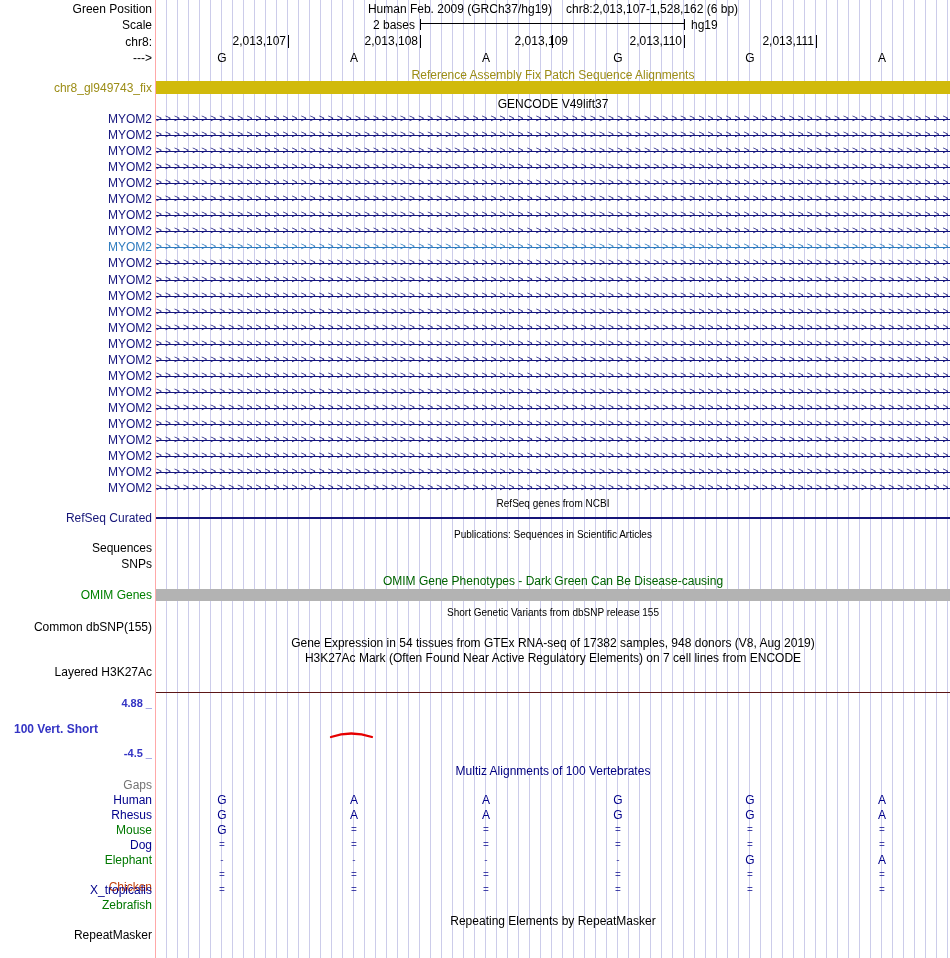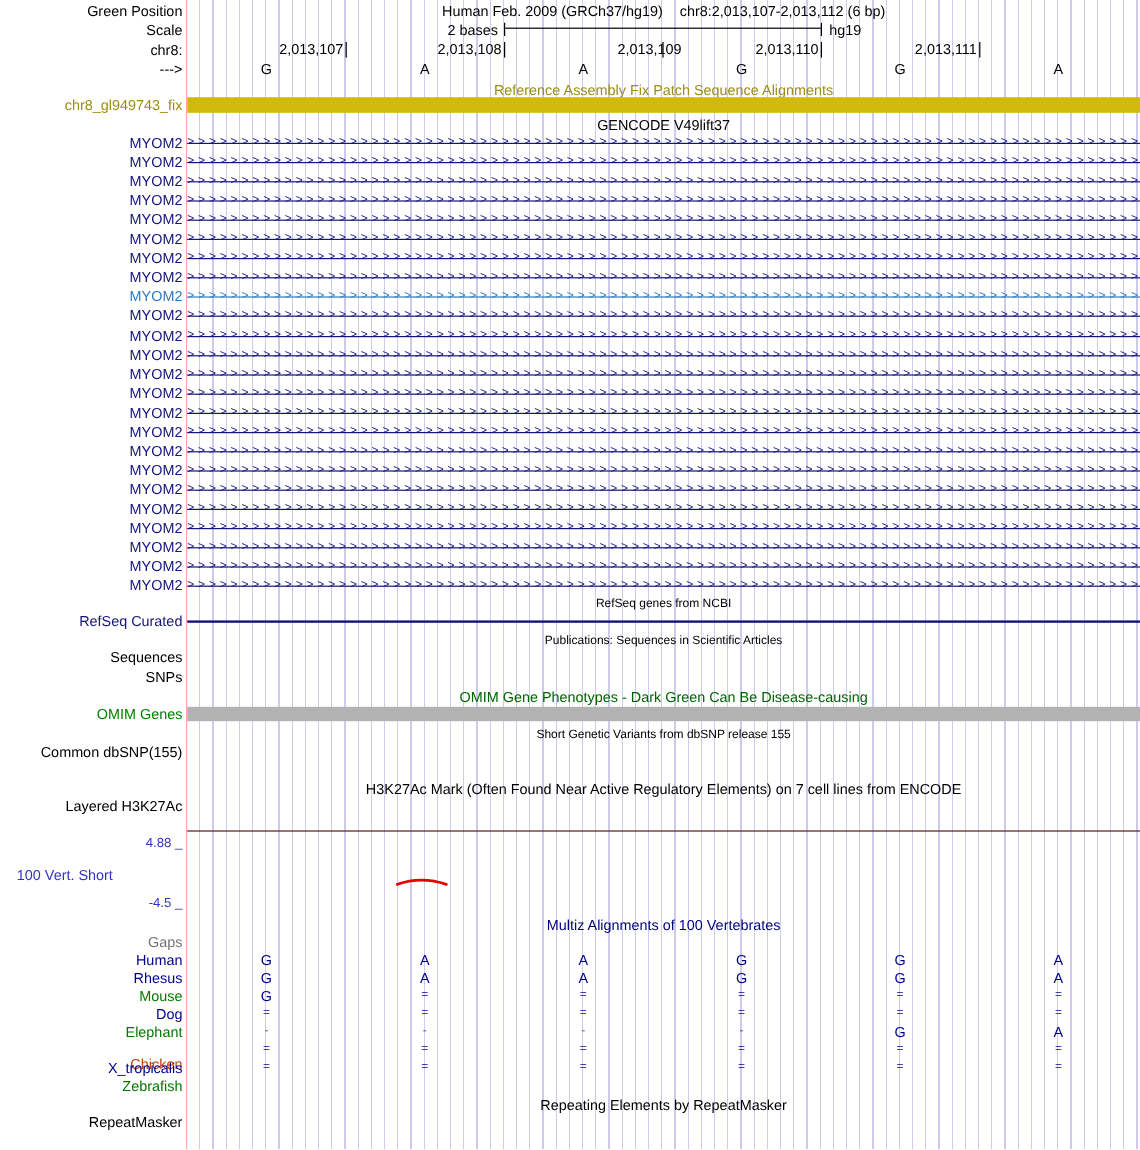--- a/index.html
+++ b/index.html
@@ -9,21 +9,21 @@
         background:repeating-linear-gradient(to right,transparent 0,transparent 10px,var(--grid_line) 10px,var(--grid_line) 11px);}
   .pink{position:absolute;left:155px;top:0;width:1px;height:958px;background:var(--edge_pink);}
   .lbl{position:absolute;left:0;width:152px;height:14px;line-height:14px;text-align:right;white-space:nowrap;}
   .lbl-left{position:absolute;left:14px;height:14px;line-height:14px;white-space:nowrap;}
   .ttl{position:absolute;left:156px;width:794px;height:14px;line-height:14px;text-align:center;white-space:nowrap;}
   .sm{font-size:10px;height:13px;line-height:13px;}
   .c-olive{color:var(--fix_olive);}
   .c-navy{color:var(--label_navy);}
   .c-green{color:var(--omim_label_green);}
   .c-dgreen{color:var(--omim_title_green);}
-  .c-cons{color:var(--conservation_blue);}
+  .c-cons{color:var(--conservation_blue);font-weight:bold;}
   .c-multiz{color:var(--multiz_navy);}
   .num{position:absolute;width:80px;height:13px;line-height:13px;text-align:right;white-space:nowrap;}
   .tick{position:absolute;width:1px;height:13px;background:#000;}
   .base{position:absolute;width:132px;height:14px;line-height:14px;text-align:center;}
   .scaleval{position:absolute;left:156px;top:18px;width:259px;height:14px;line-height:14px;text-align:right;}
   .bracket{position:absolute;left:420px;top:19px;width:263px;height:11px;border-left:1px solid #000;border-right:1px solid #000;}
   .bracket i{position:absolute;left:0;right:0;top:4px;height:1px;background:#000;}
   .hg19{position:absolute;left:691px;top:18px;height:14px;line-height:14px;}
   .titlegap{margin-left:14px;}
   .bar{position:absolute;left:156px;width:794px;}
@@ -41,21 +41,21 @@
   .arc path{stroke:var(--signal_red);fill:none;stroke-width:2.3;stroke-linecap:round;}
 </style>
 </head>
 <body>
 
 <div class="stage" id="stage">
   <div class="grid"></div>
   <div class="pink"></div>
 
   <div class="lbl" style="top:2px">Green Position</div>
-  <div class="ttl" style="top:2px"><span>Human Feb. 2009 (GRCh37/hg19)</span><span class="titlegap">chr8:2,013,107-2,013,112 (6 bp)</span></div>
+  <div class="ttl" style="top:2px"><span>Human Feb. 2009 (GRCh37/hg19)</span><span class="titlegap">chr8:2,013,107-1,528,162 (6 bp)</span></div>
 
   <div class="lbl" style="top:18px">Scale</div>
   <div class="scaleval">2 bases</div>
   <div class="bracket">
       <i></i>
     </div>
   <div class="hg19">hg19</div>
 
   <div class="lbl" style="top:35px">chr8:</div>
   <div class="lbl" style="top:51px">---&gt;</div>
@@ -74,20 +74,21 @@
   <div class="lbl" style="top:541px">Sequences</div>
   <div class="lbl" style="top:557px">SNPs</div>
 
   <div class="ttl c-dgreen" style="top:574px">OMIM Gene Phenotypes - Dark Green Can Be Disease-causing</div>
   <div class="lbl c-green" style="top:588px">OMIM Genes</div>
   <div class="bar omimbar"></div>
 
   <div class="ttl sm" style="top:606px">Short Genetic Variants from dbSNP release 155</div>
   <div class="lbl" style="top:620px">Common dbSNP(155)</div>
 
+  <div class="ttl" style="top:636px">Gene Expression in 54 tissues from GTEx RNA-seq of 17382 samples, 948 donors (V8, Aug 2019)</div>
   <div class="ttl" style="top:651px">H3K27Ac Mark (Often Found Near Active Regulatory Elements) on 7 cell lines from ENCODE</div>
   <div class="lbl" style="top:665px">Layered H3K27Ac</div>
   <div class="bar maroonline"></div>
 
   <div class="lbl c-cons" style="top:696px;font-size:11px">4.88 _</div>
   <div class="lbl-left c-cons" style="top:722px">100 Vert. Short</div>
   <div class="lbl c-cons" style="top:746px;font-size:11px">-4.5 _</div>
   <svg class="arc" width="794" height="30" viewBox="0 0 794 30">
       <path d="M175,17 Q195,10 216,17"></path>
     </svg>

